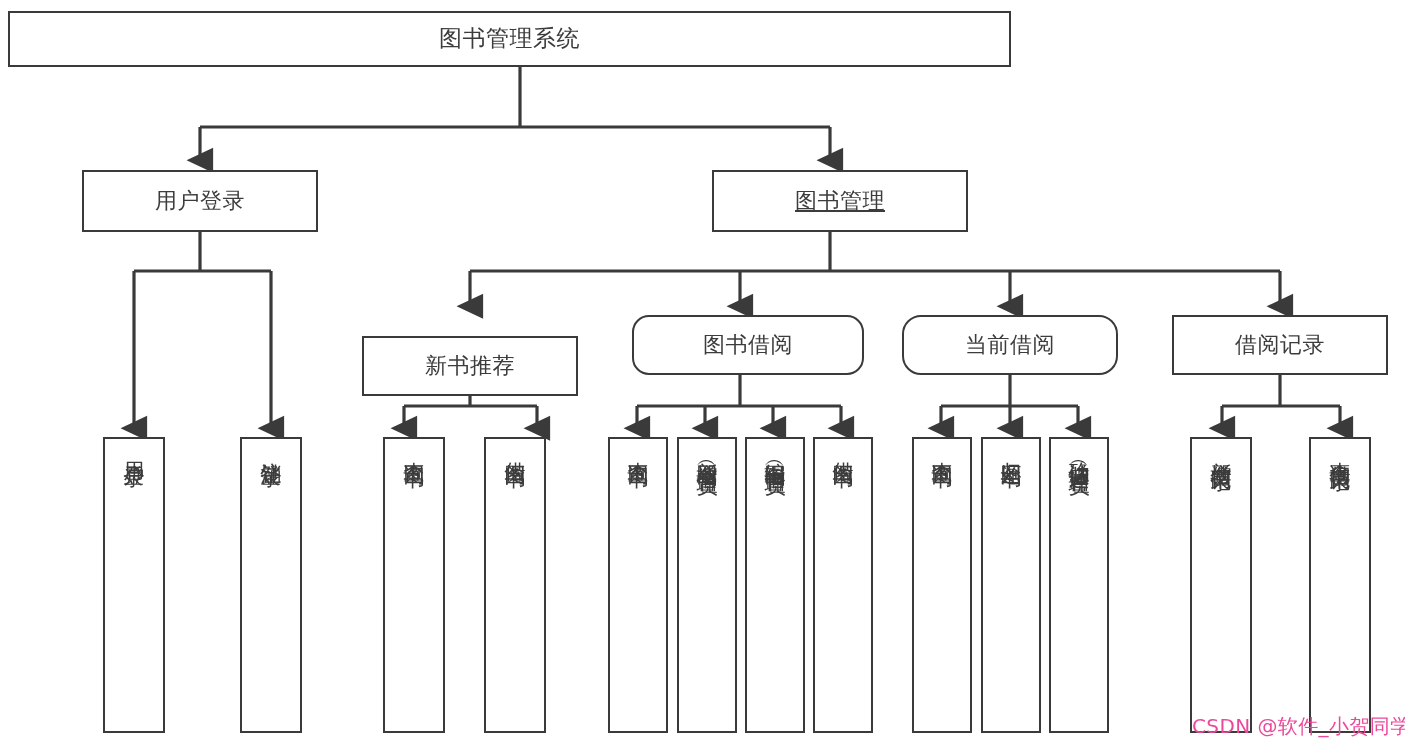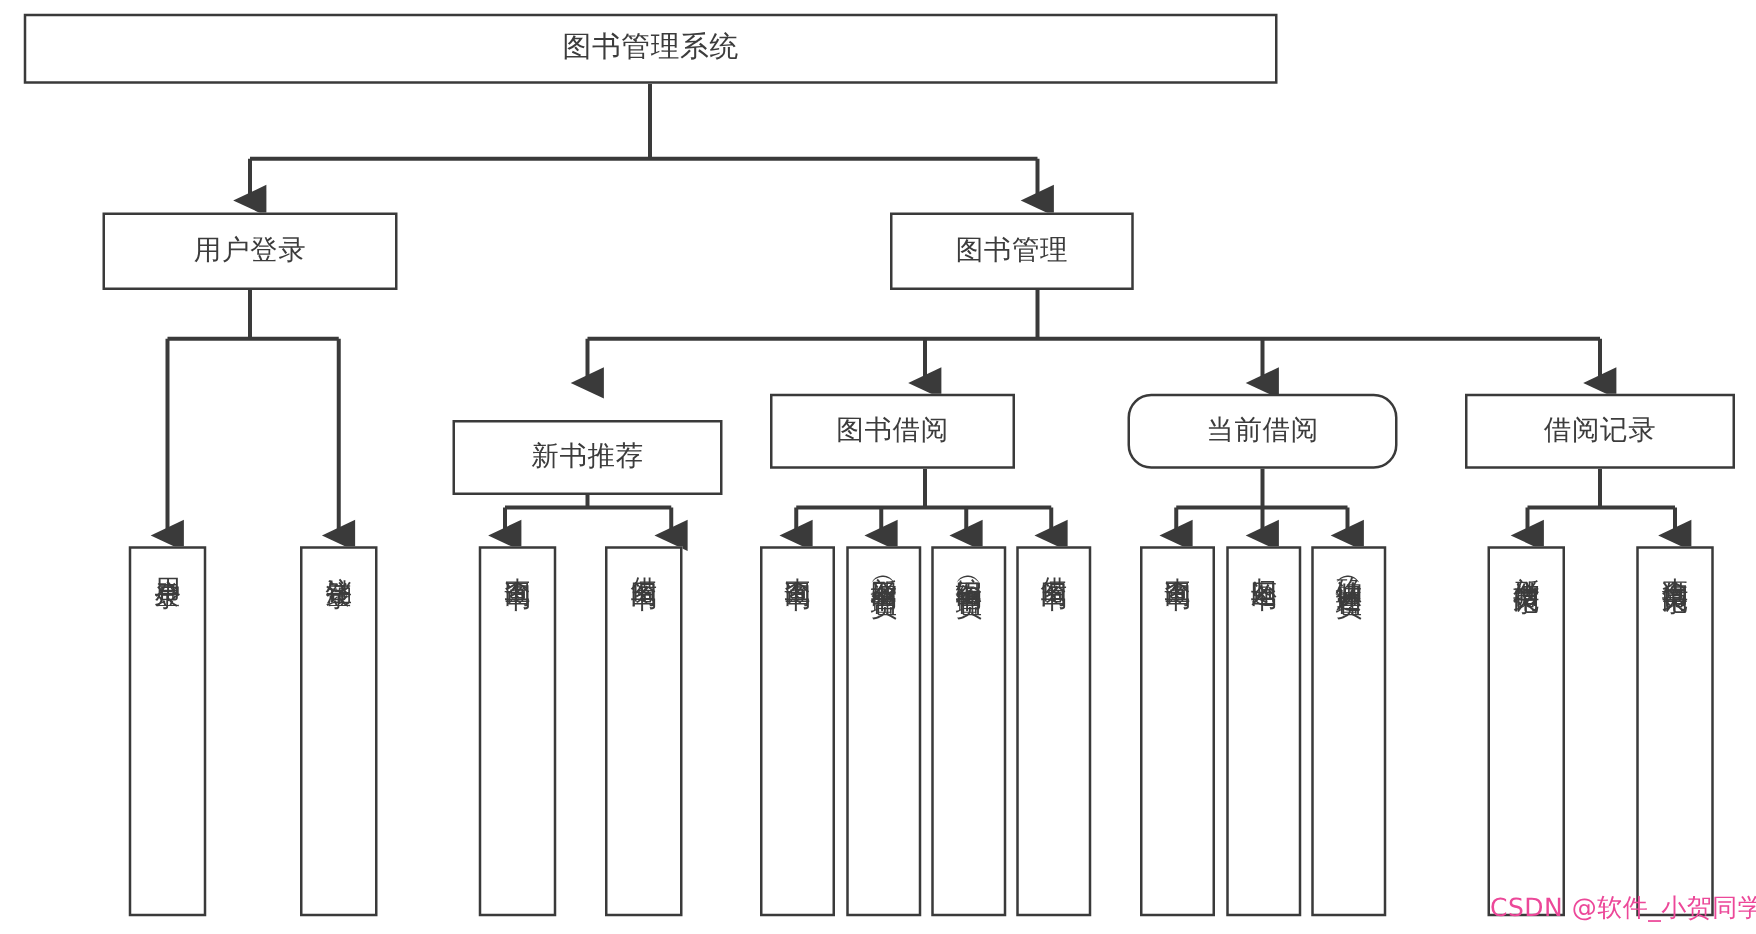--- a/index.html
+++ b/index.html
@@ -116,35 +116,35 @@
       <path d="M1010,406 L1010,428" marker-end="url(#arrow)"></path>
       <path d="M1078,406 L1078,428" marker-end="url(#arrow)"></path>
 
       <path d="M1280,375 L1280,406"></path>
       <path d="M1222,406 L1340,406"></path>
       <path d="M1222,406 L1222,428" marker-end="url(#arrow)"></path>
       <path d="M1340,406 L1340,428" marker-end="url(#arrow)"></path>
     </g>
   </svg>
 
-  <div class="node horiz root" style="left:19px; top:11px; width:1003px; height:56px;">
+  <div class="node horiz root" style="left:8px; top:11px; width:1003px; height:56px;">
     <span class="label">图书管理系统</span>
   </div>
 
   <div class="node horiz" style="left:82px; top:170px; width:236px; height:62px;">
     <span class="label">用户登录</span>
   </div>
-  <div class="node horiz" style="left:712px; top:170px; width:195px; height:62px;">
+  <div class="node horiz" style="left:712px; top:170px; width:256px; height:62px;text-decoration:underline;">
     <span class="label">图书管理</span>
   </div>
 
   <div class="node horiz" style="left:362px; top:315px; width:216px; height:60px;margin-top:21px;">
     <span class="label">新书推荐</span>
   </div>
-  <div class="node horiz" style="left:616px; top:315px; width:196px; height:60px;">
+  <div class="node horiz" style="left:632px; top:315px; width:232px; height:60px;border-radius:17px;">
     <span class="label">图书借阅</span>
   </div>
   <div class="node horiz" style="left:902px; top:315px; width:216px; height:60px;border-radius:19px;">
     <span class="label">当前借阅</span>
   </div>
   <div class="node horiz" style="left:1172px; top:315px; width:216px; height:60px;">
     <span class="label">借阅记录</span>
   </div>
 
   <div class="node vert" style="left:103px; top:437px; width:62px; height:296px;">

